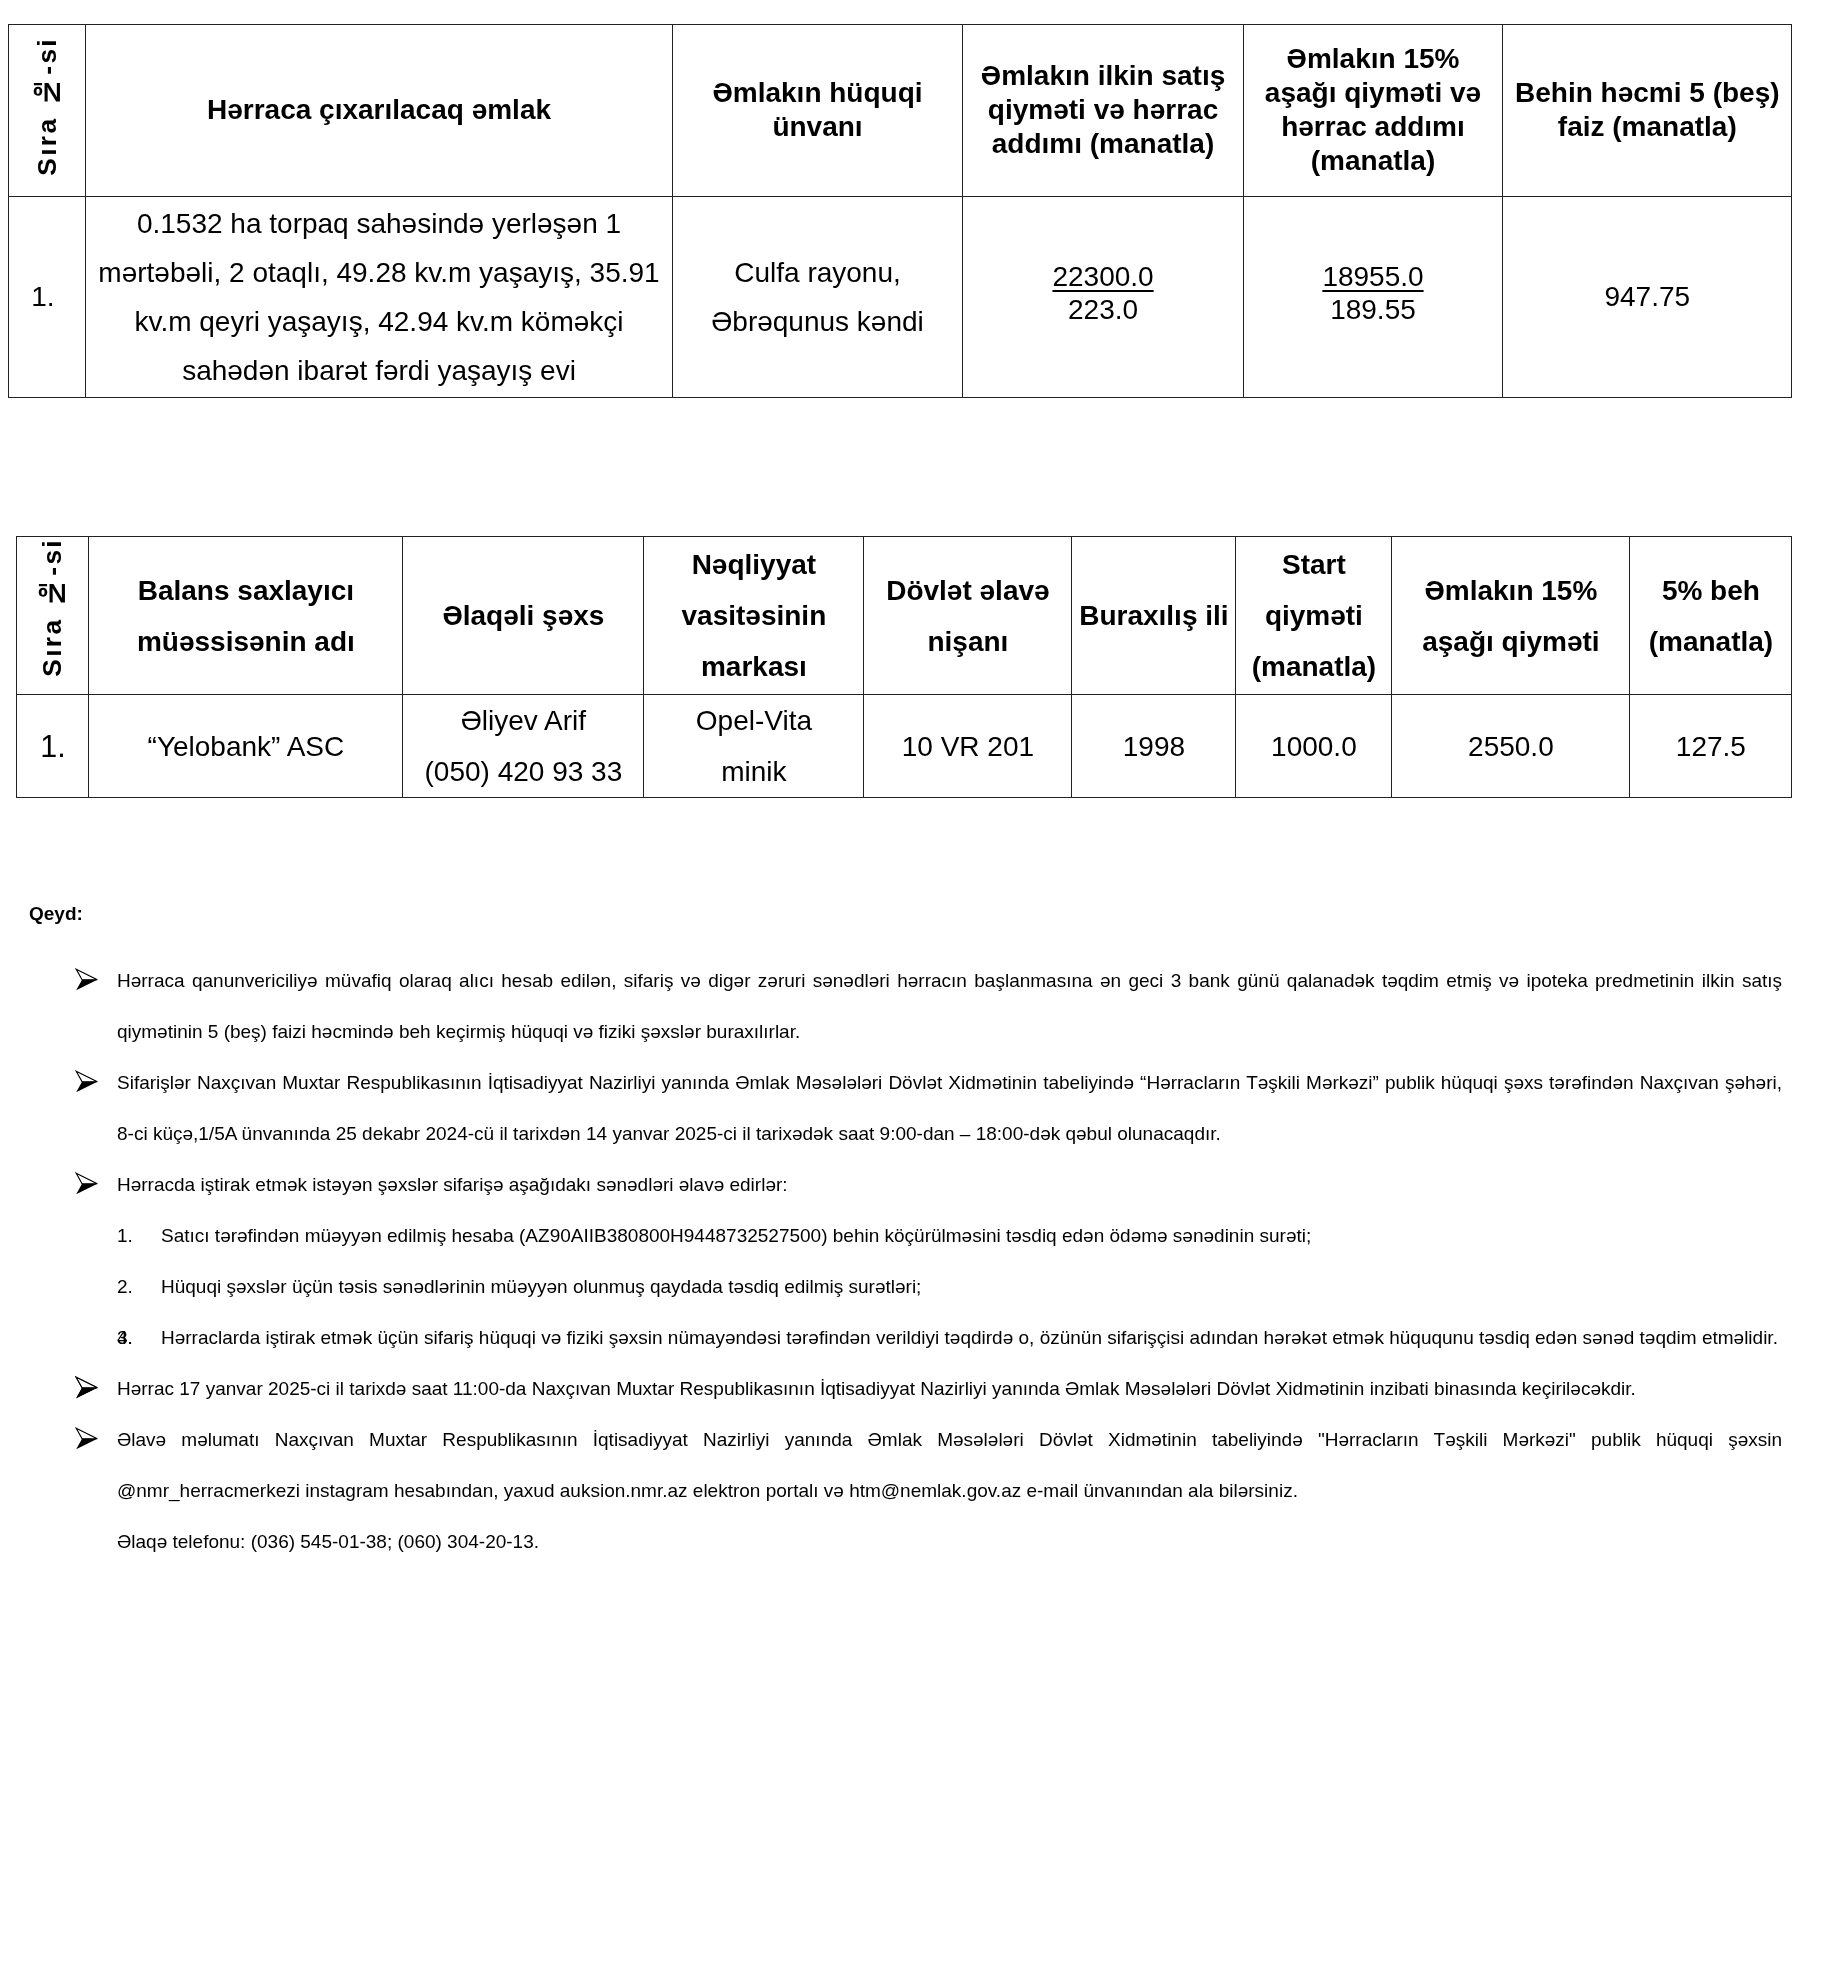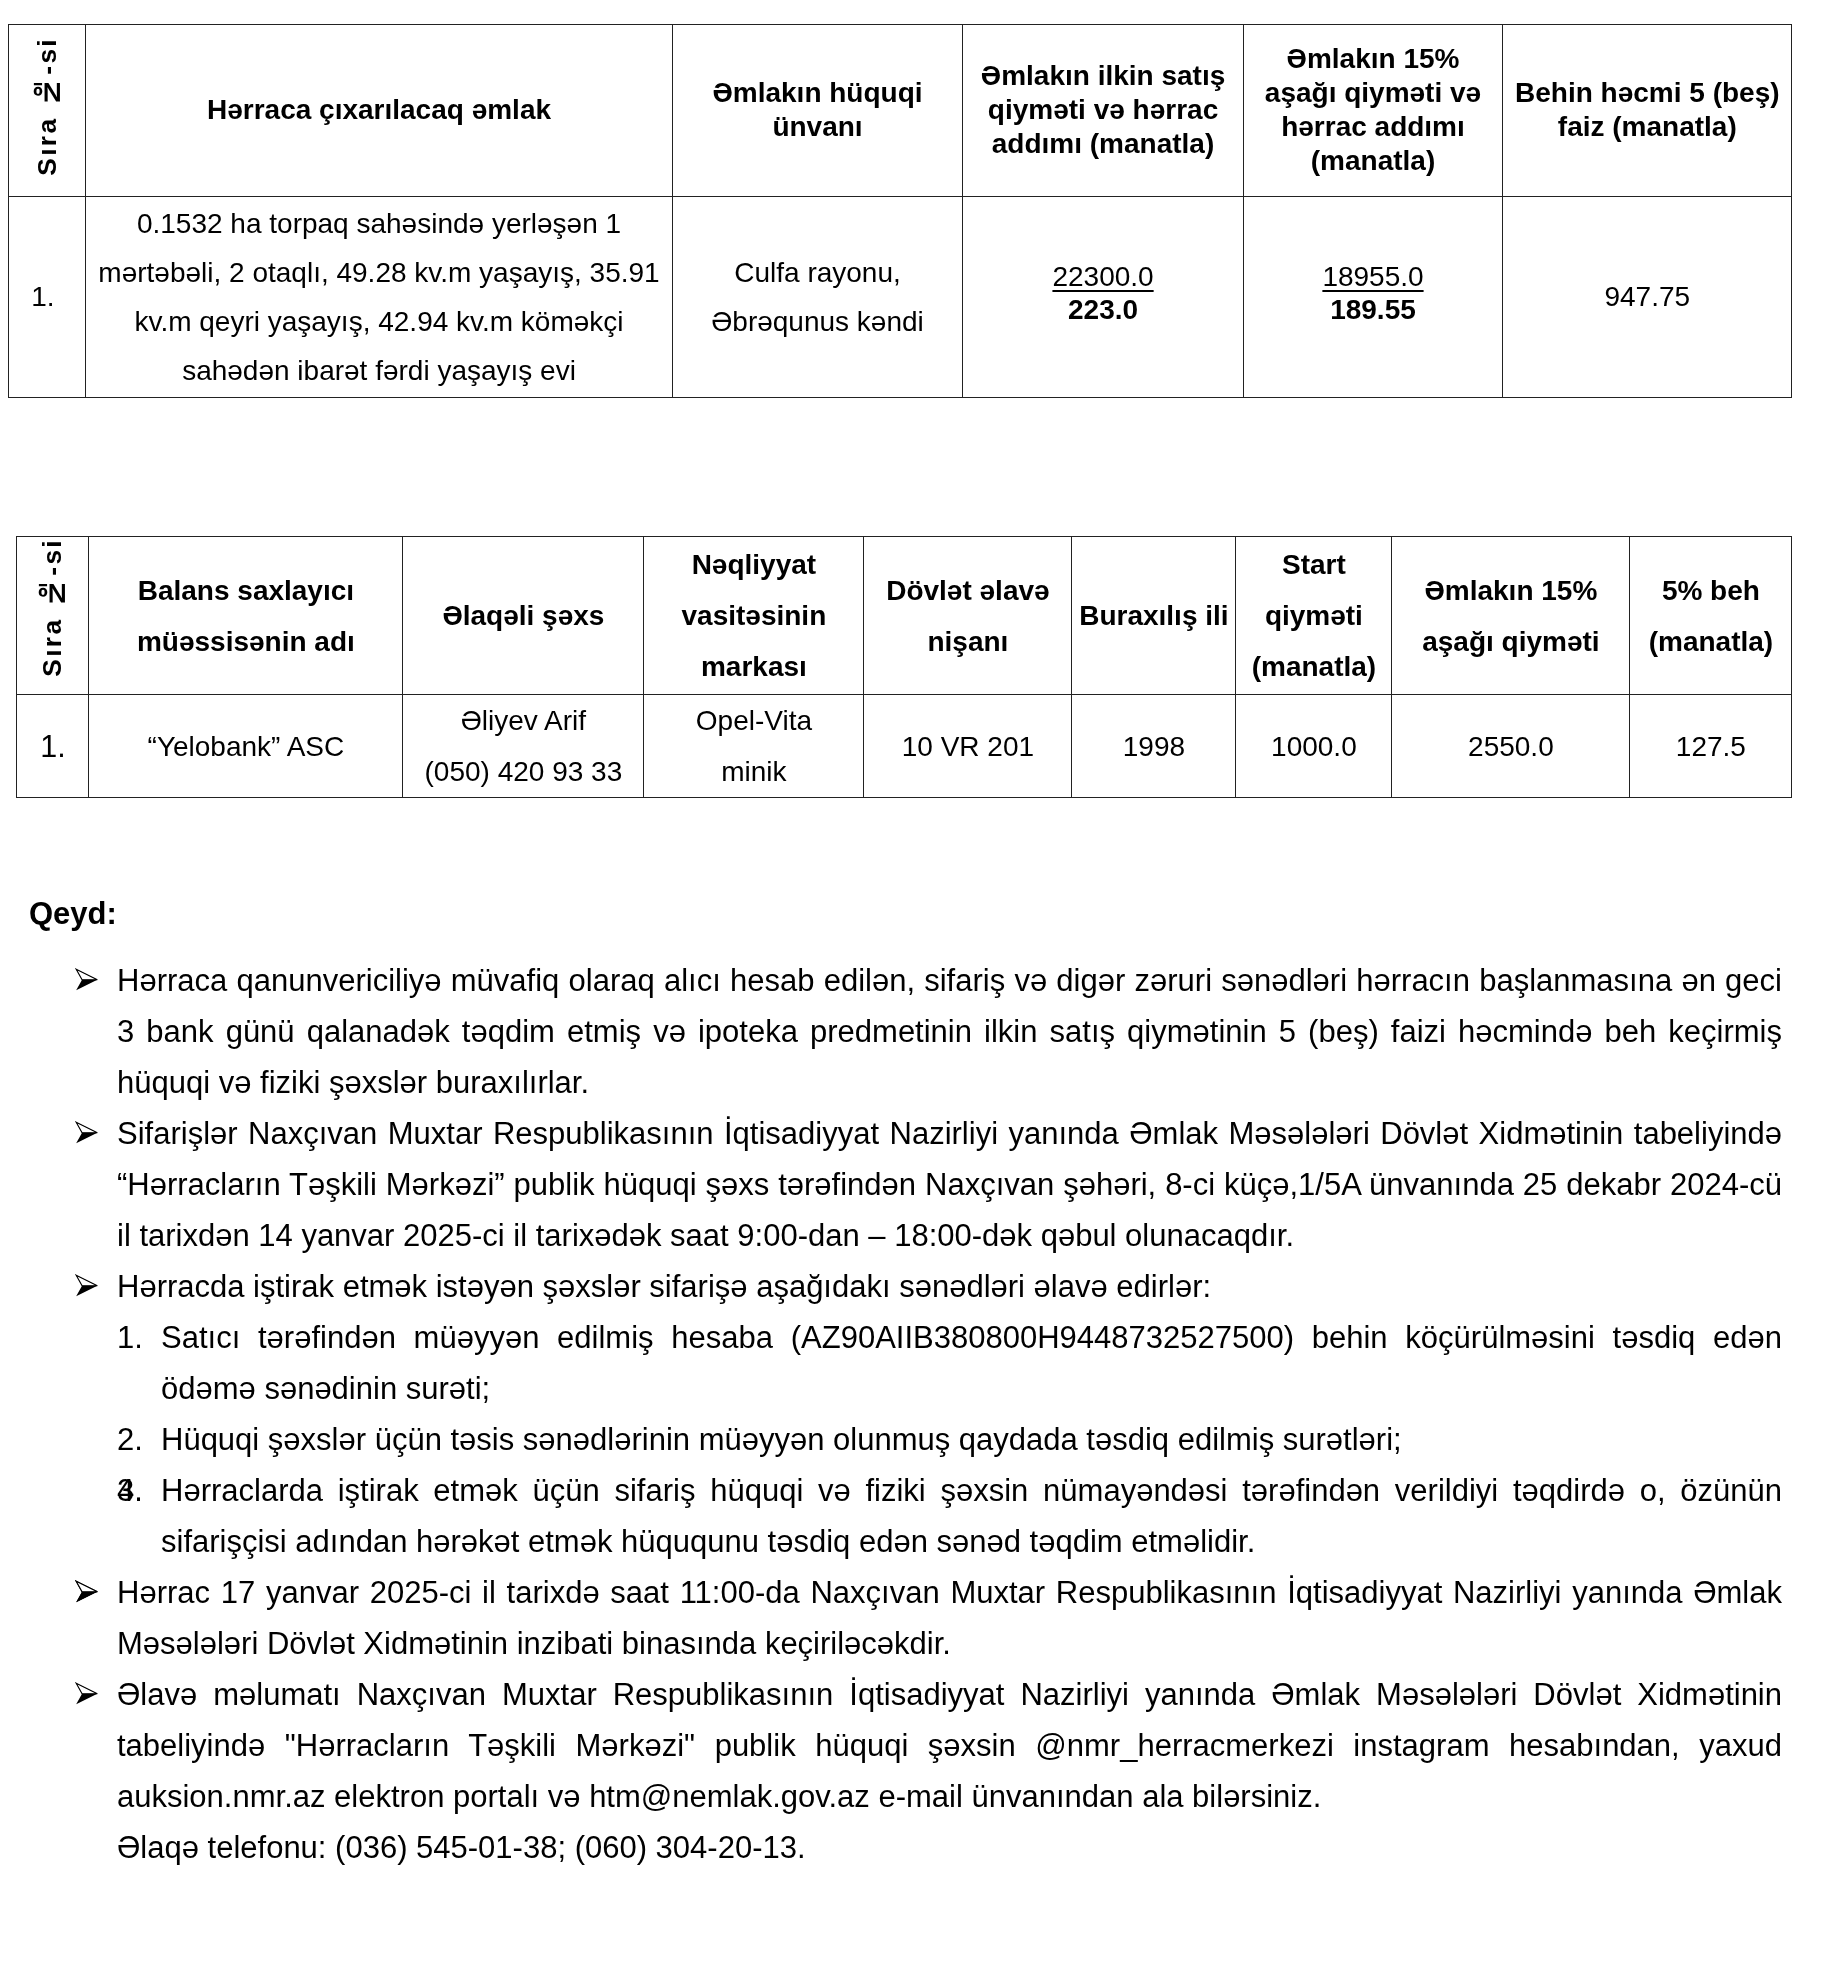--- a/index.html
+++ b/index.html
@@ -15,30 +15,30 @@
   #t1 { left: 8.2px; top: 23.5px; width: 1784px; }
   #t1 th { height: 171px; font-size: 28px; line-height: 34px; }
   #t1 td { height: 200px; font-size: 28px; line-height: 49px; }
   #t1 .num-cell { text-align: left; padding-left: 22px; }
   .vert {
     writing-mode: vertical-rl; transform: rotate(180deg);
     font-weight: bold; font-size: 26.4px; letter-spacing: 2.3px; display: inline-block;
   }
   .frac { display: inline-block; line-height: 33px; }
   .frac .top { text-decoration: underline; text-underline-offset: 3.5px; text-decoration-thickness: 2.3px; display: block; }
-  .frac .bot { display: block; font-weight: bold; }
+  .frac .bot { display: block; }
 
   
   #t2 { left: 16.4px; top: 536px; width: 1776px; }
   #t2 th { height: 157px; font-size: 28px; line-height: 51px; }
   #t2 td { height: 99px; font-size: 28px; line-height: 51px; }
   #t2 .num-cell { font-size: 30.5px; }
 
   
-  .notes { position: absolute; left: 29px; top: 896px; width: 1753px; font-size: 31px; }
+  .notes { position: absolute; left: 29px; top: 896px; width: 1753px; font-size: 19px; }
   .qeyd { font-weight: bold; margin: 0 0 23.5px 0; line-height: 35px; }
   .bullet { position: relative; padding-left: 88px; line-height: 51px; text-align: justify; margin-bottom: 0; }
   .bullet .arrow { position: absolute; left: 46px; top: 0; width: 27px; height: 51px; display: flex; align-items: center; }
   .numitem { position: relative; padding-left: 132px; line-height: 51px; text-align: justify; }
   .numitem .n { position: absolute; left: 88px; top: 0; }
   .contact { padding-left: 88px; line-height: 51px; }
 </style>
 </head>
 <body>
 

